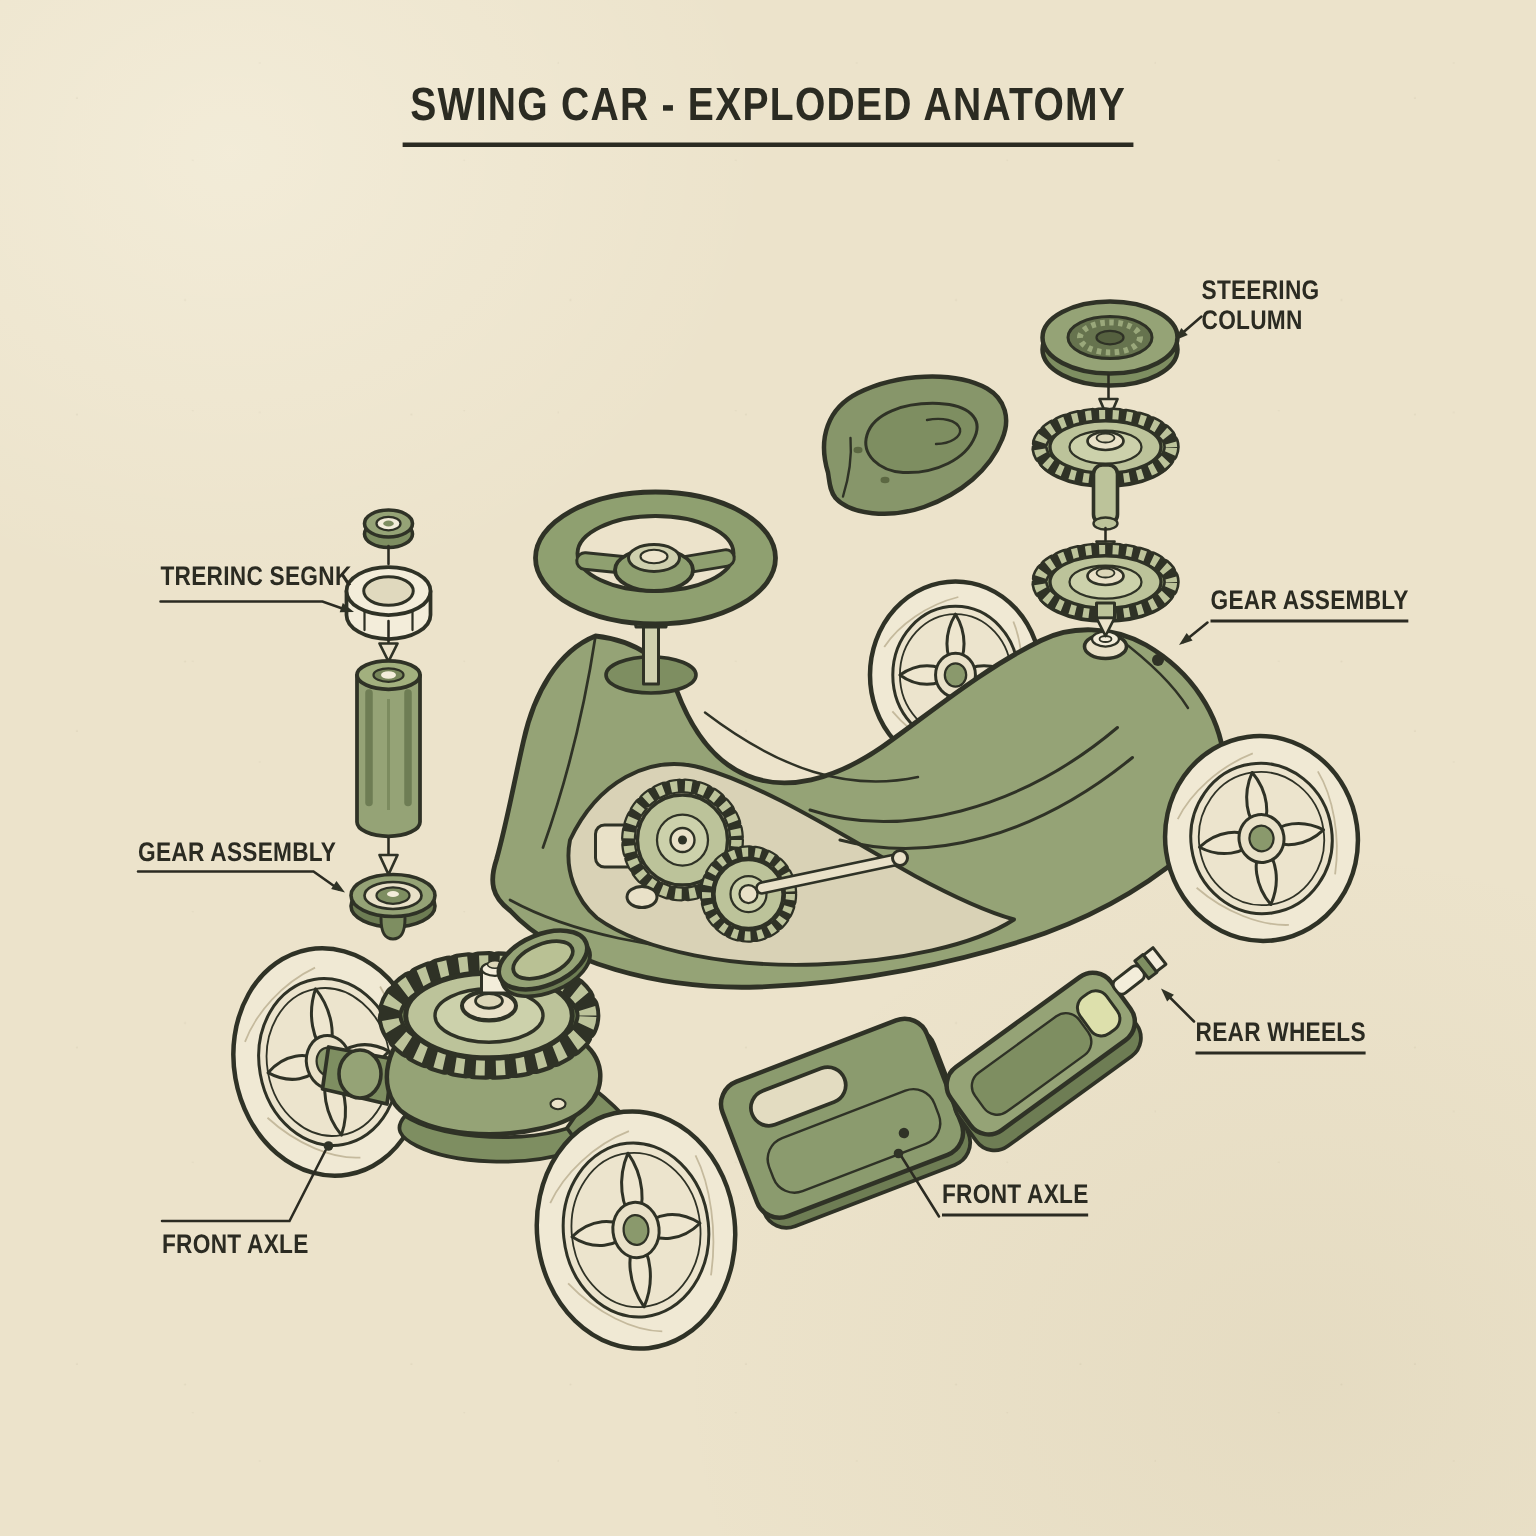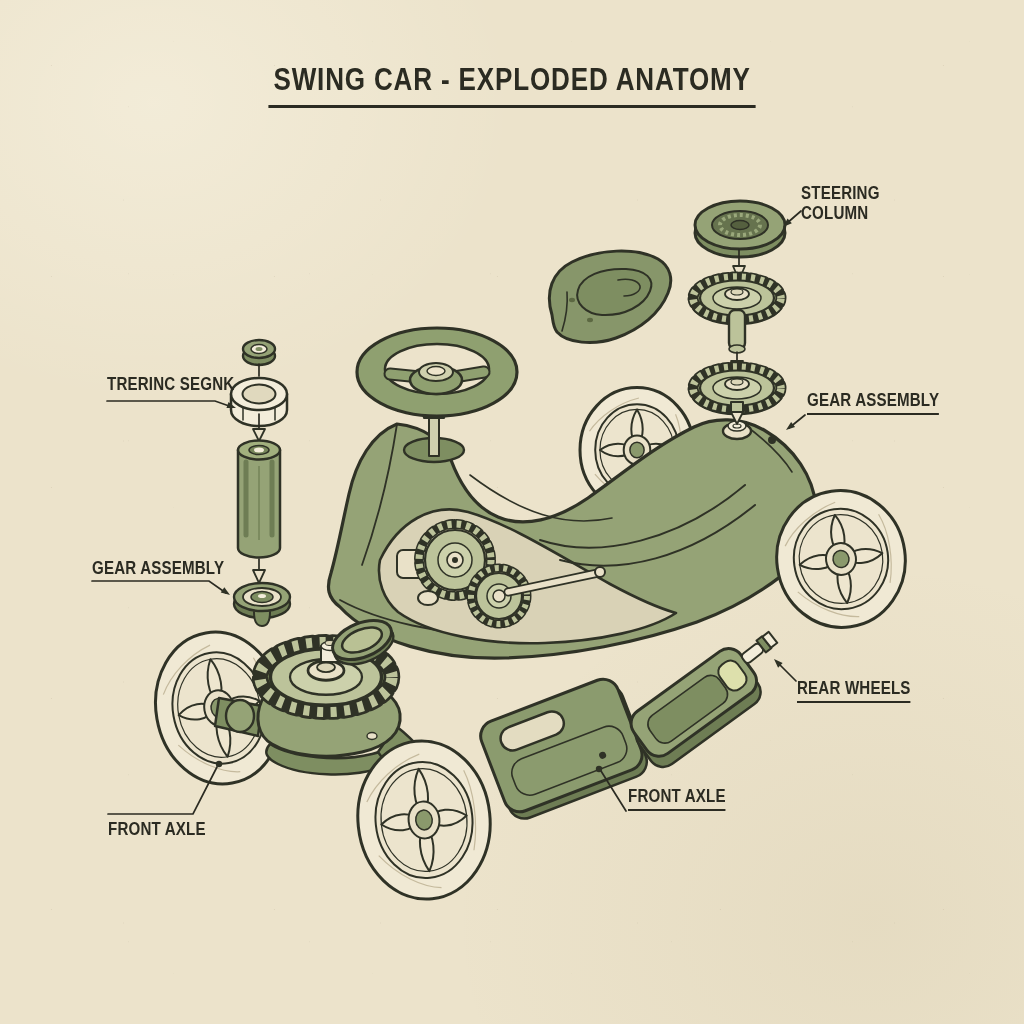--- a/index.html
+++ b/index.html
@@ -9,21 +9,21 @@
     background-color:#ece3cb;
     background-image:
       radial-gradient(circle 1.2px at 23% 31%, rgba(103,92,60,.14), transparent 70%),
       radial-gradient(circle 1px at 71% 64%, rgba(103,92,60,.12), transparent 70%),
       radial-gradient(circle 1.4px at 48% 83%, rgba(103,92,60,.10), transparent 70%),
       radial-gradient(circle 1px at 87% 18%, rgba(103,92,60,.12), transparent 70%),
       radial-gradient(ellipse 600px 500px at 15% 10%, rgba(255,252,240,.35), transparent 60%),
       radial-gradient(ellipse 700px 600px at 85% 90%, rgba(140,120,70,.07), transparent 60%);
     background-size:223px 211px,181px 167px,257px 241px,199px 233px,100% 100%,100% 100%;
   }
-  .title-wrap{position:absolute;top:62px;left:0;width:1024px;text-align:center;}
+  .title-wrap{position:absolute;top:52px;left:0;width:1024px;text-align:center;}
   .title{
     display:inline-block;font-weight:700;font-size:31px;letter-spacing:1px;color:#2b2b22;
     transform:scaleX(.84);border-bottom:3px solid #2b2b22;padding:0 6px 7px;white-space:nowrap;
   }
   .label{
     position:absolute;font-weight:700;font-size:18px;line-height:1.12;color:#2b2b22;
     letter-spacing:.2px;transform:scaleX(.84);transform-origin:0 0;white-space:pre-line;
   }
   .label.u{border-bottom:2.5px solid #2b2b22;padding-bottom:3px;}
   svg{position:absolute;left:0;top:0;}

